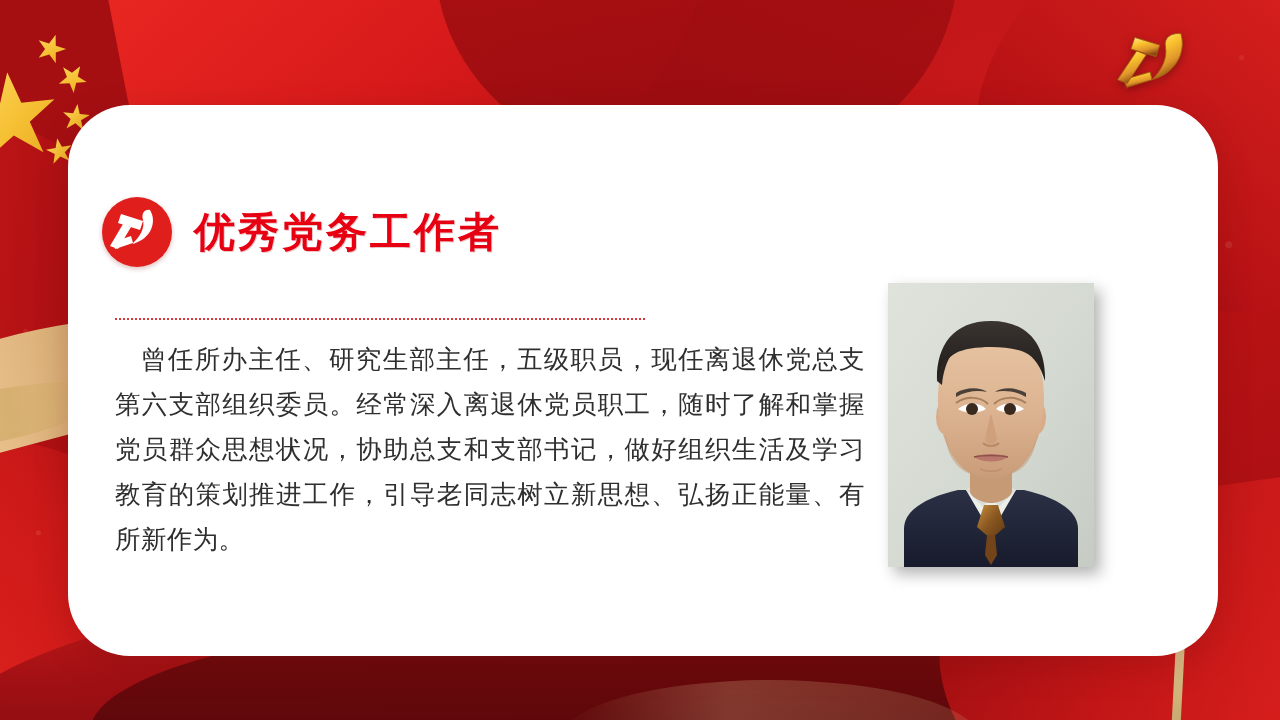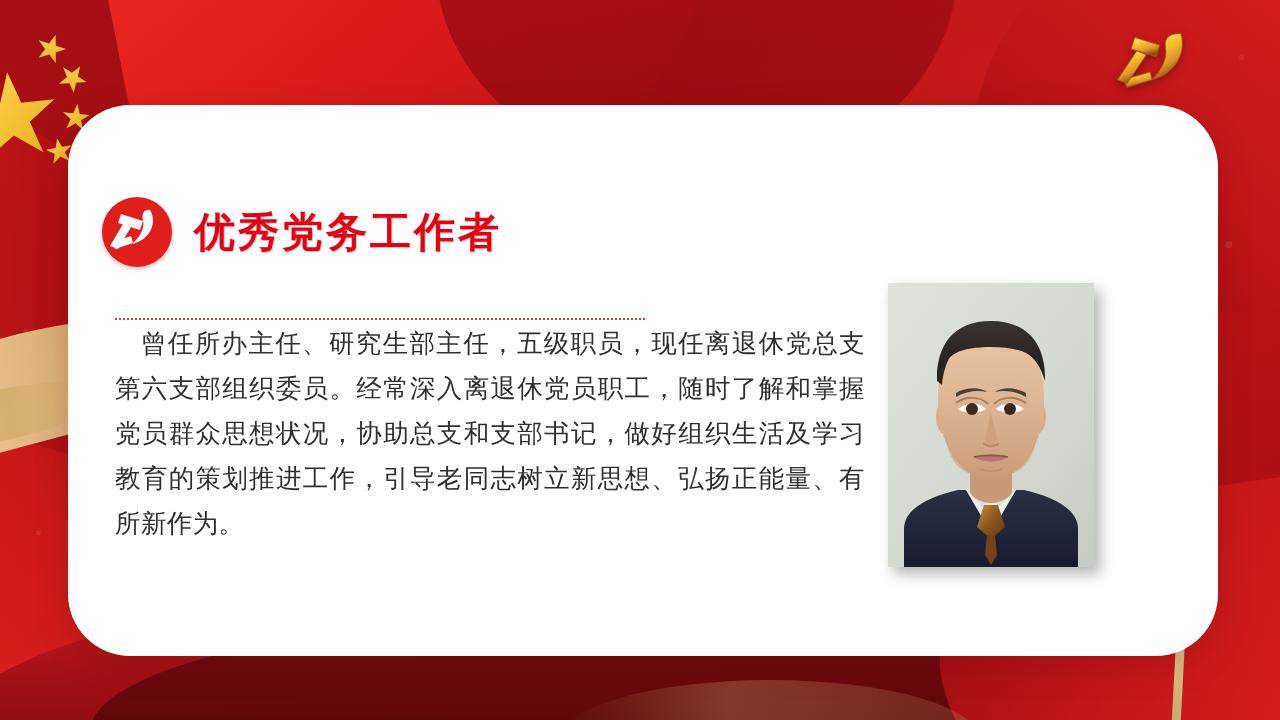--- a/index.html
+++ b/index.html
@@ -167,21 +167,21 @@
   }
 
   
   .divider {
     position:absolute; left:47px; top:213px; width:530px;
     border-top:2.5px dotted #d9373a;
   }
 
   
   .bio {
-    position:absolute; left:47px; top:216px; width:750px;
+    position:absolute; left:47px; top:232px; width:750px;
     font-size:25.5px; line-height:45px; color:#2f2f2f;
     text-align:justify; text-justify:inter-character;
     text-indent:26px; letter-spacing:.4px;
   }
 
   
   .portrait {
     position:absolute; left:820px; top:178px; width:206px; height:284px;
     background:#d7dbd4;
     box-shadow:6px 7px 14px rgba(0,0,0,.30);

